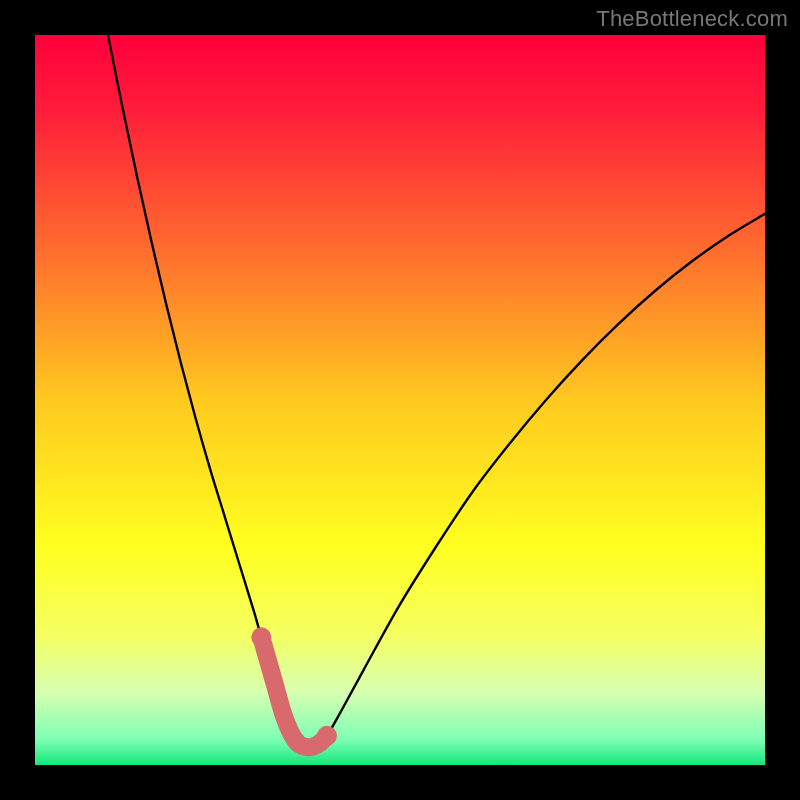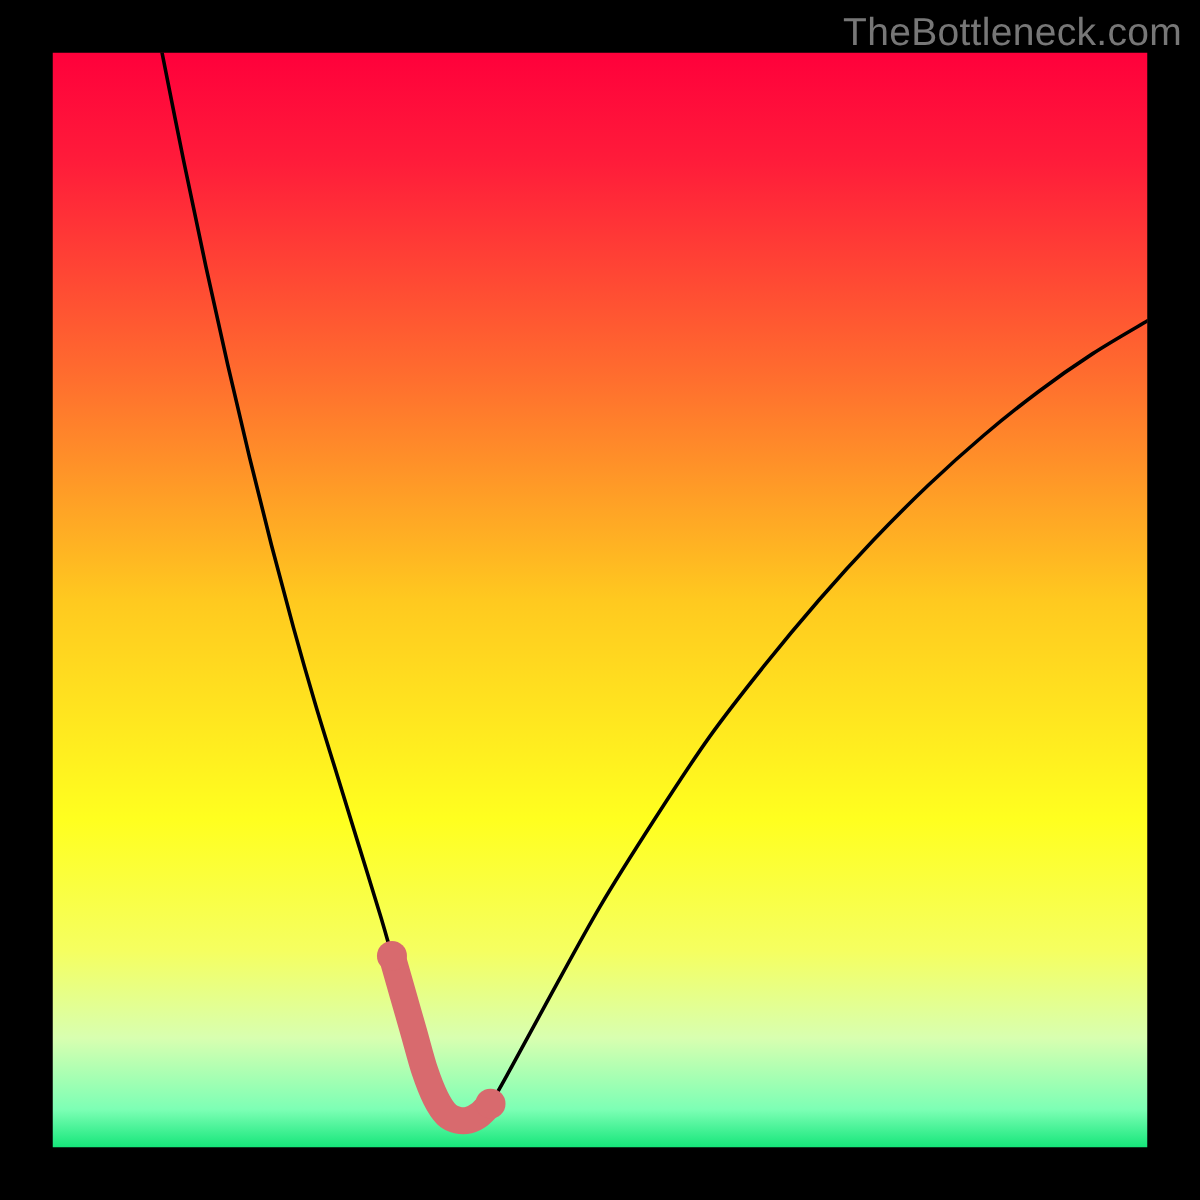--- a/index.html
+++ b/index.html
@@ -24,21 +24,21 @@
     left: 35px;
     top: 35px;
     width: 730px;
     height: 730px;
   }
   .watermark {
     position: absolute;
     top: 6px;
     right: 12px;
     color: #777;
-    font-size: 26px;
+    font-size: 22px;
     font-weight: 500;
     letter-spacing: 0.2px;
   }
   svg {
     display: block;
   }
 </style>
 </head>
 <body>
 

